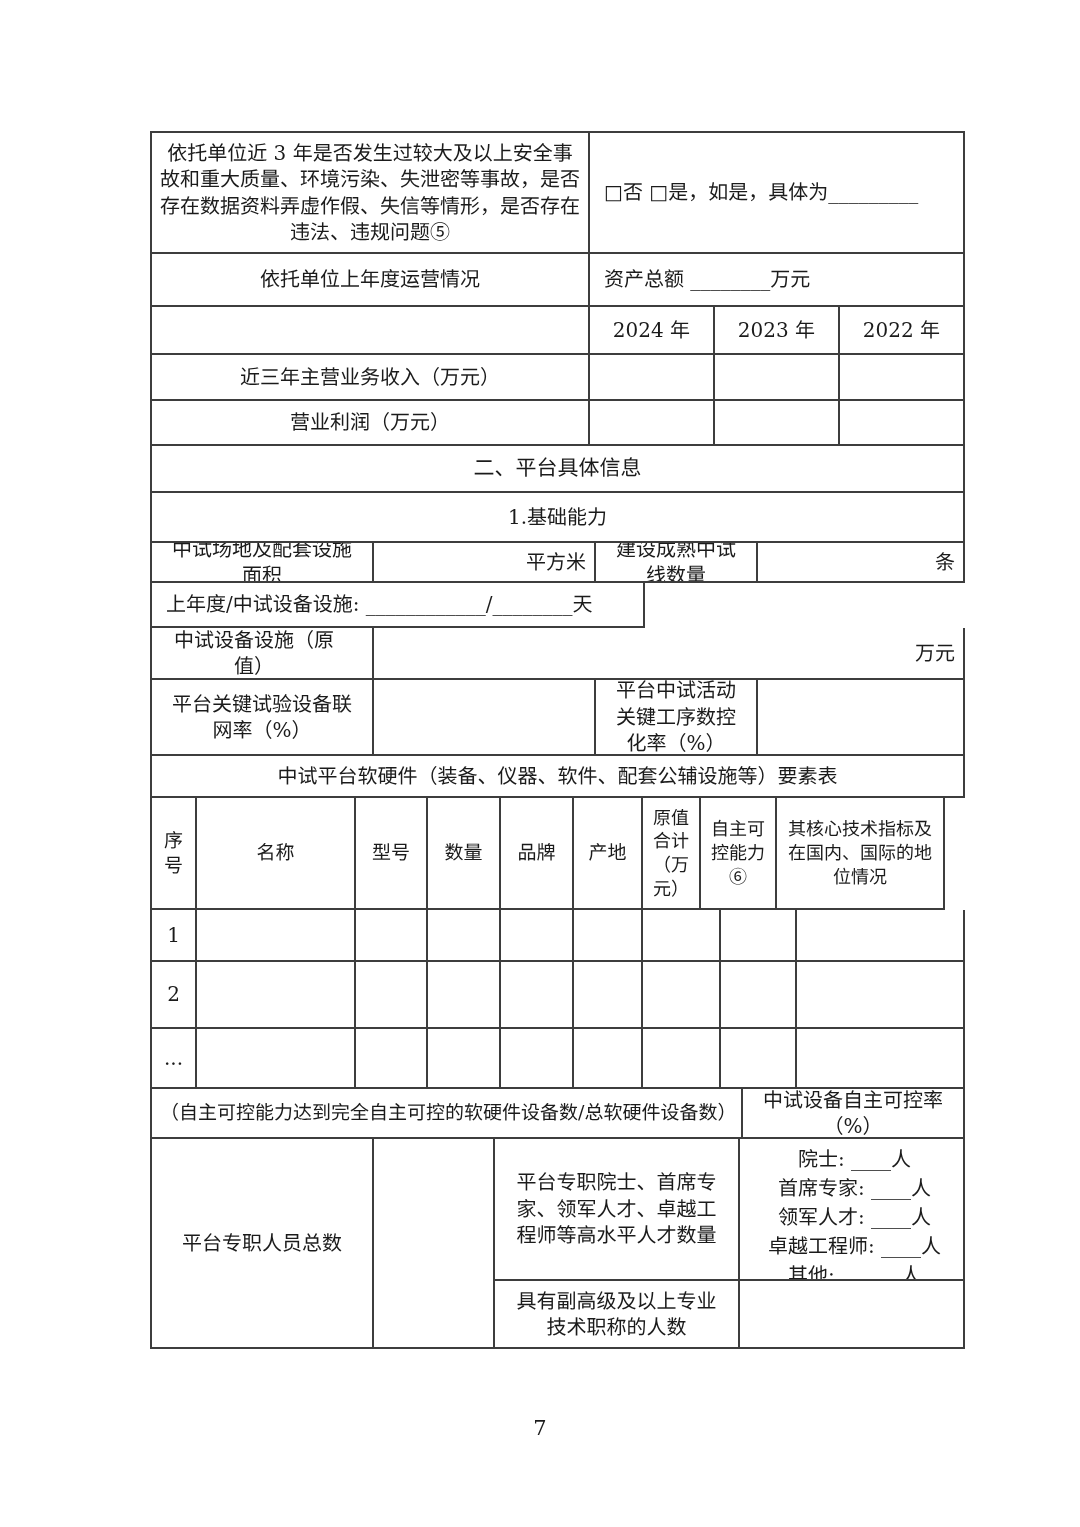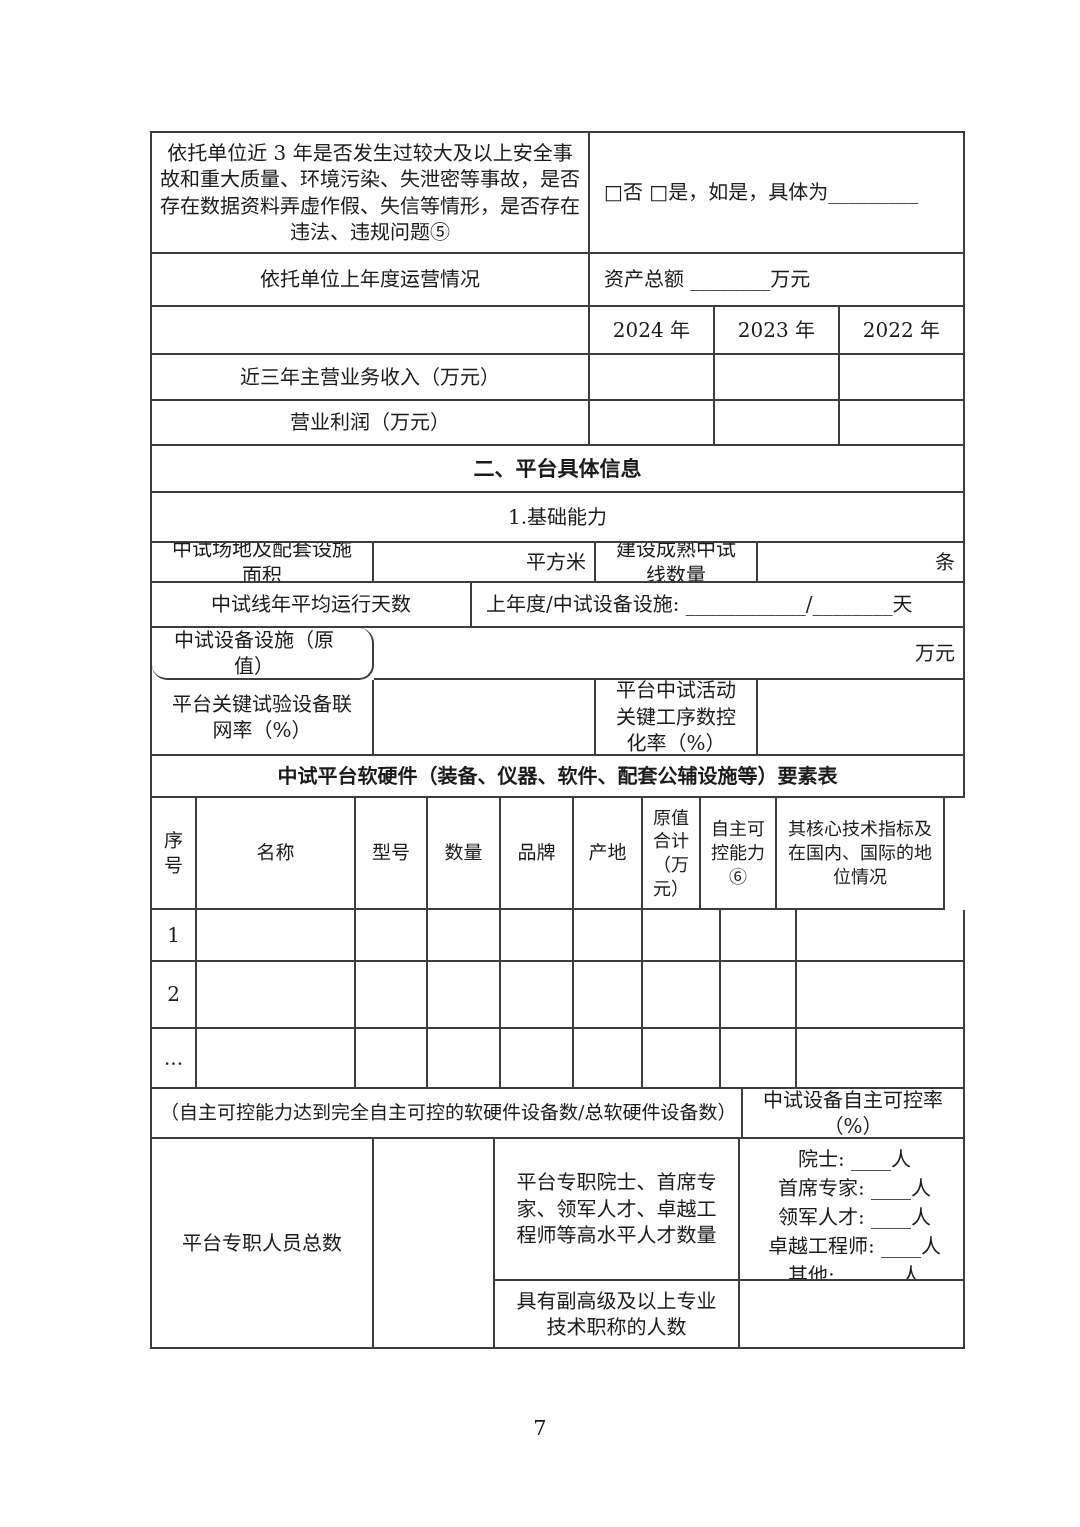--- a/index.html
+++ b/index.html
@@ -15,27 +15,27 @@
   }
   .row { display:flex; }
   .cell {
     border-right:2px solid #3d3d3d; border-bottom:2px solid #3d3d3d;
     display:flex; align-items:center; justify-content:center;
     text-align:center; font-size:20px; line-height:1.32; padding:2px 8px;
     overflow:hidden;
   }
   .left  { justify-content:flex-start; text-align:left; }
   .right { justify-content:flex-end; text-align:right; }
-  .bold  { font-weight:bold;text-align:center; }
+  .bold  { font-weight:normal;text-align:center; }
   .fs18  { font-size:18px; }
   .fs19  { font-size:19px; }
   .fs21  { font-size:21px; }
   .pad12 { padding-left:12px; padding-right:12px; }
   .pad18 { padding-left:18px; padding-right:18px; }
-  .pad24 { padding-right:24px;border-radius:15px; }
+  .pad24 { padding-right:24px; }
   .padL14{ padding-left:14px; }
   .stack { display:flex; flex-direction:column; }
   .lines { display:block; padding:6px 4px 6px 10px; line-height:1.45; }
   .lines div { white-space:nowrap; }
   .chk { cursor:default; }
   .pageno {
     position:absolute; left:0; right:0; top:1416px;
     text-align:center; font-size:21px;
   }
 </style>
@@ -84,21 +84,20 @@
   </div>
 
   <div class="row" style="height:40px">
     <div class="cell pad12" style="width:222px">中试场地及配套设施面积</div>
     <div class="cell right" style="width:222px">平方米</div>
     <div class="cell pad12" style="width:162px">建设成熟中试线数量</div>
     <div class="cell right" style="width:207px">条</div>
   </div>
 
   <div class="row" style="height:45px">
-    <div class="cell" style="width:320px">中试线年平均运行天数</div>
     <div class="cell left padL14" style="width:493px">上年度/中试设备设施: ____________/________天</div>
   </div>
 
   <div class="row" style="height:52px">
     <div class="cell pad24" style="width:222px">中试设备设施（原值）</div>
     <div class="cell right" style="width:591px">万元</div>
   </div>
 
   <div class="row" style="height:76px">
     <div class="cell pad12" style="width:222px">平台关键试验设备联网率（%）</div>

